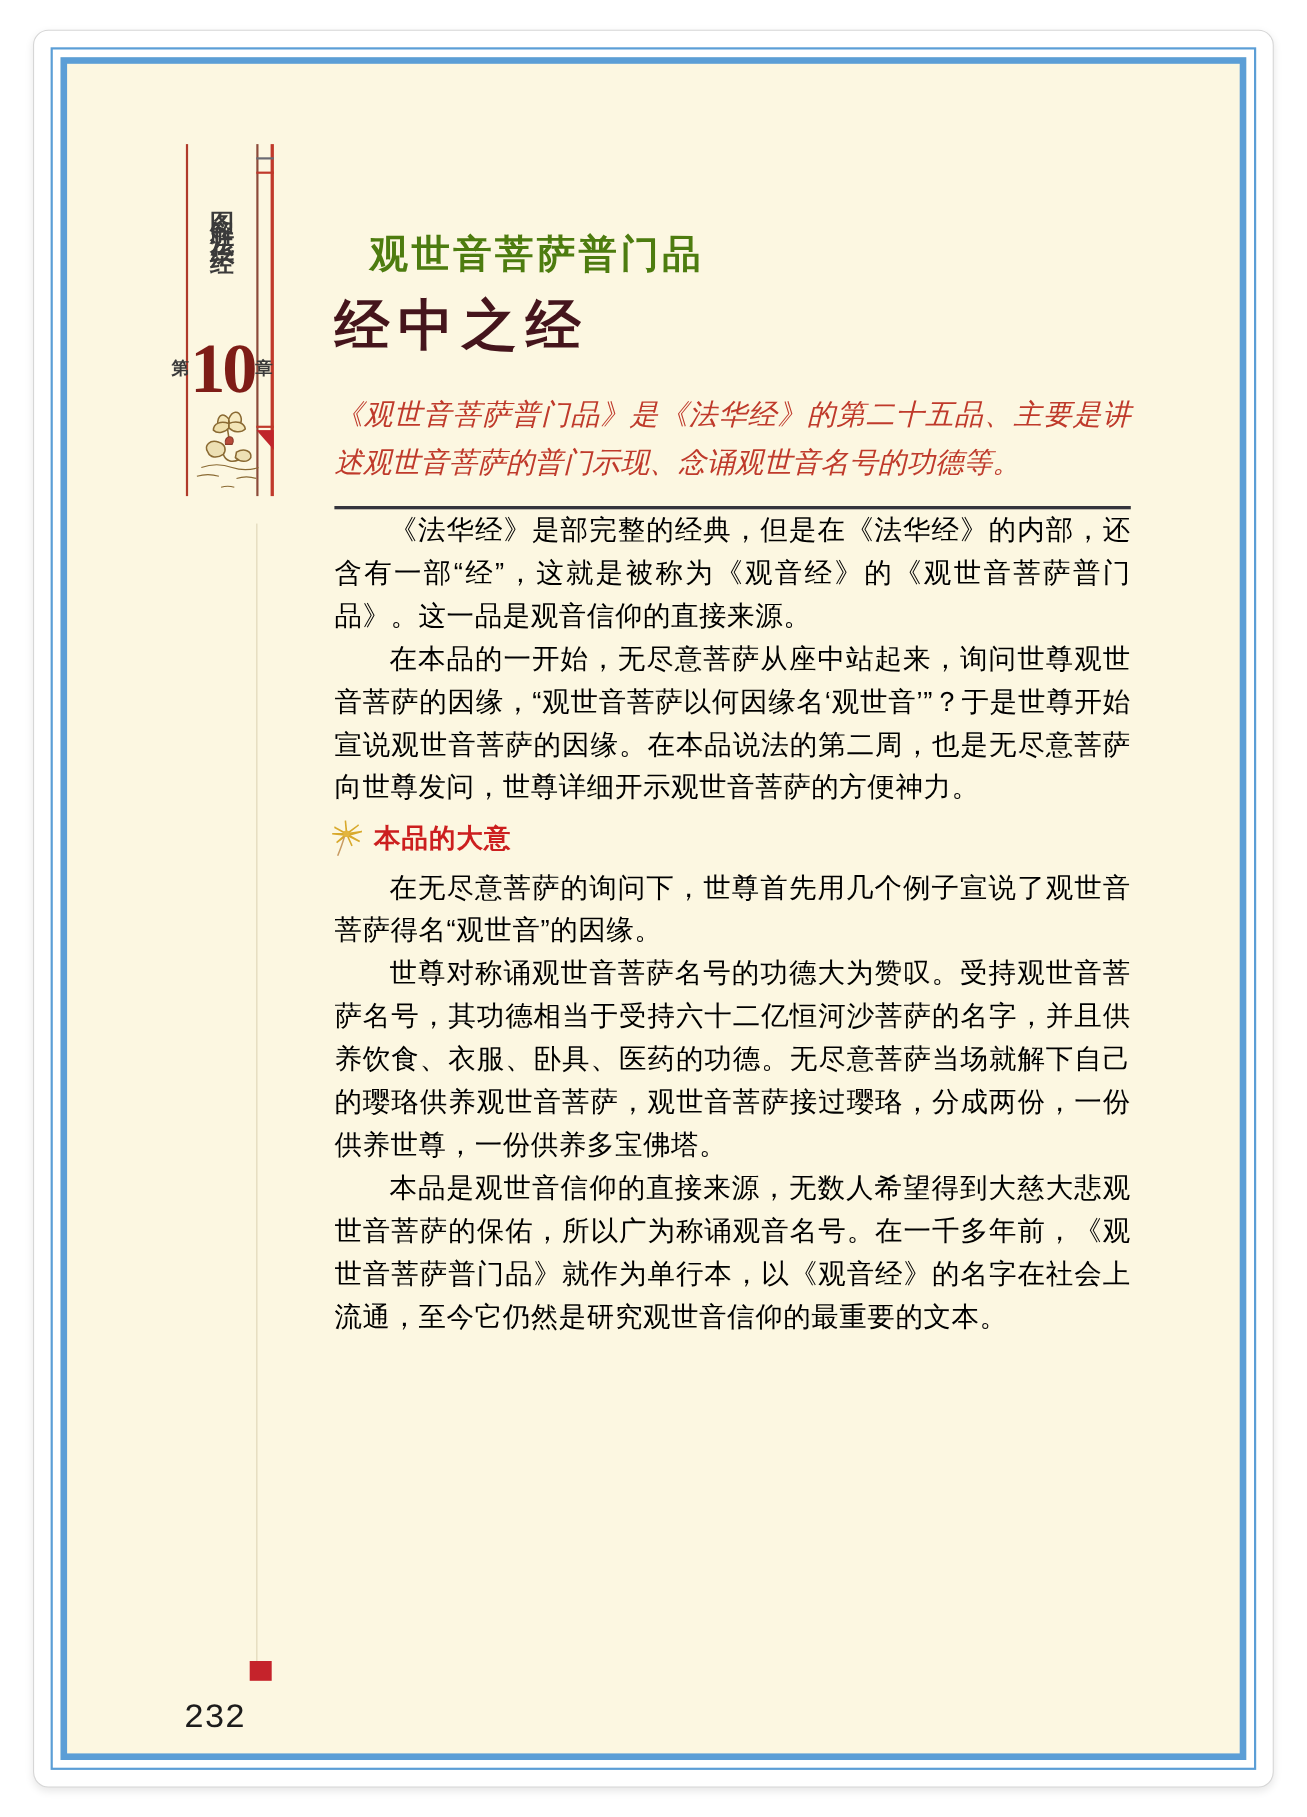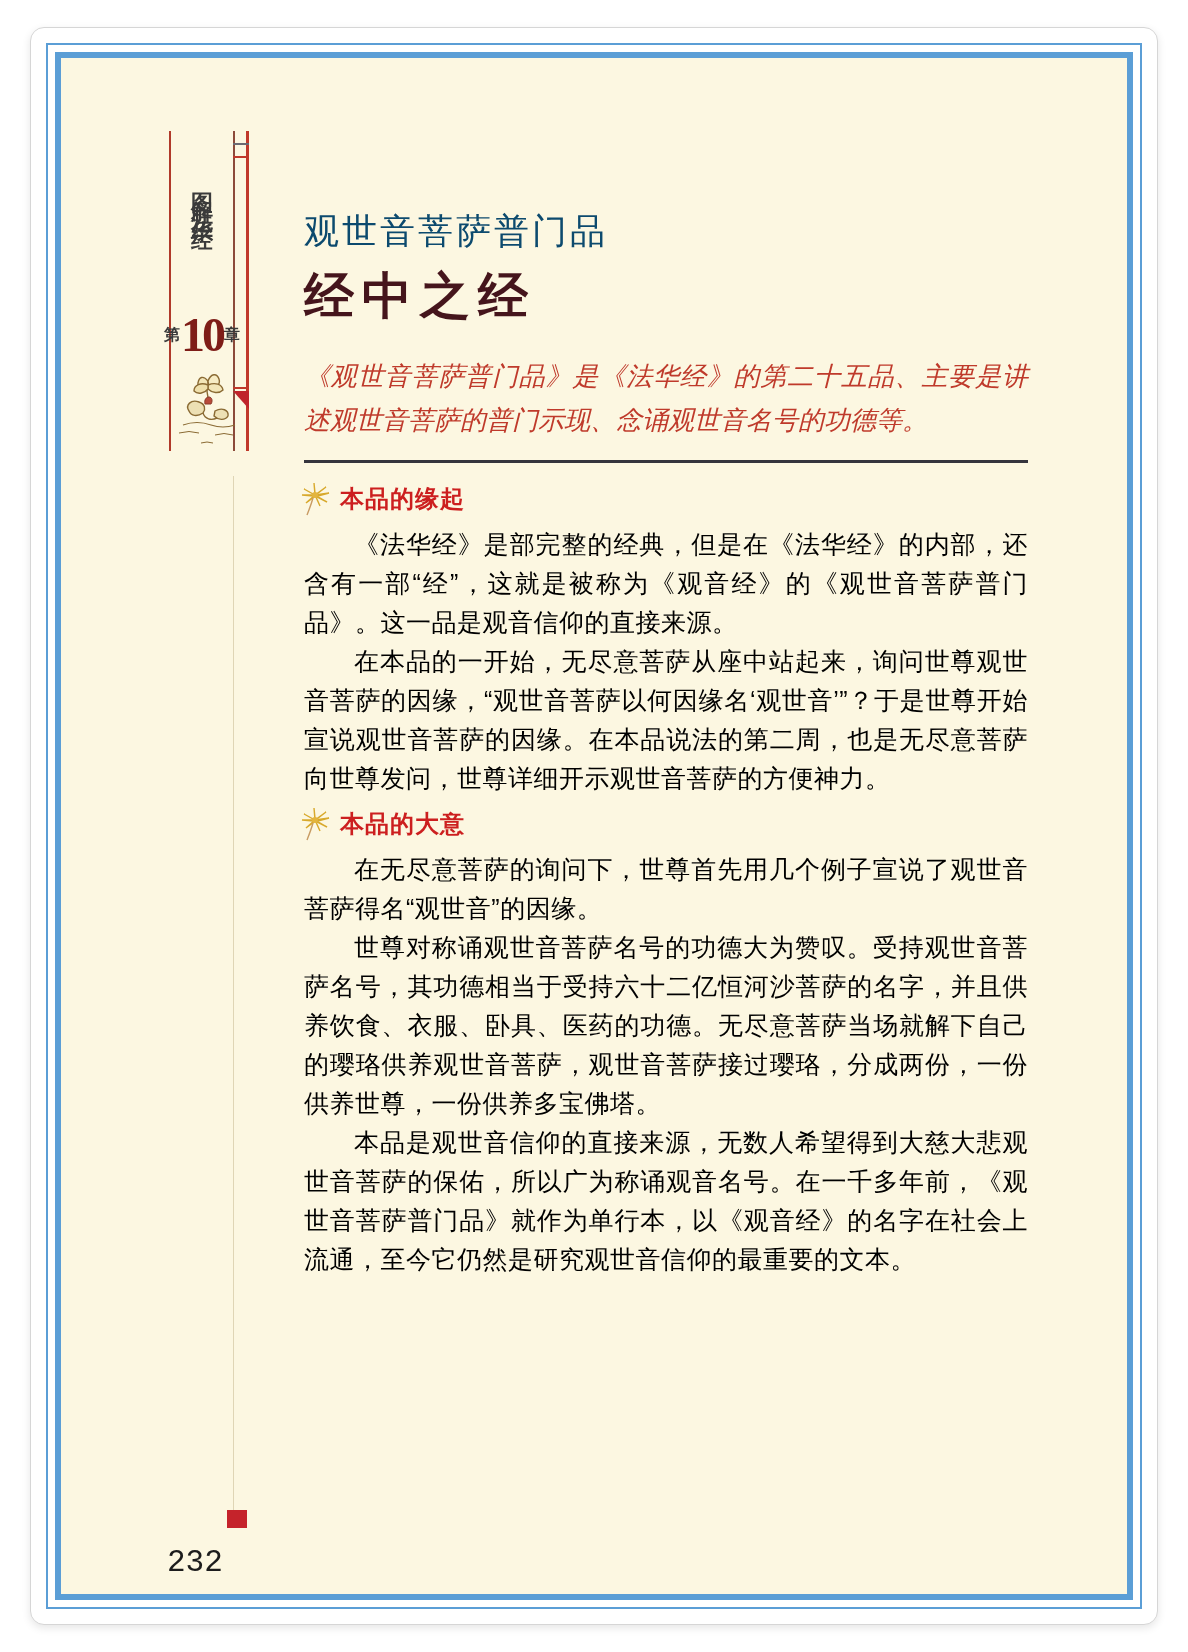--- a/index.html
+++ b/index.html
@@ -22,33 +22,33 @@
   .sb-line-outer { position:absolute; left:77px; top:0; width:3px; height:100%; background:#c0392b; }
   .sb-cross-gray { position:absolute; left:64px; top:12px; width:16px; height:2px; background:#6a6a72; }
   .sb-cross-red  { position:absolute; left:64px; top:25px; width:16px; height:2px; background:#c0392b; }
   .sb-flag-line  { position:absolute; left:64px; top:256px; width:16px; height:2px; background:#c0392b; }
   .sb-flag       { position:absolute; left:64px; top:260px; width:16px; height:18px; background:#c0242b;
                    clip-path:polygon(0 0,100% 0,100% 100%); }
   .sb-booktitle { position:absolute; left:18px; top:44px; writing-mode:vertical-rl; text-orientation:upright;
                   font-size:22px; font-weight:bold; color:#3a3a3a; letter-spacing:9px; }
   .sb-chapter { position:absolute; left:2px; top:182px; width:62px; display:flex; align-items:center; justify-content:center; }
   .sb-ch-small { font-size:16px; font-weight:bold; color:#3a3a3a; }
-  .sb-ch-num { font-family:"Liberation Serif", serif; font-size:48px; font-weight:bold; color:#7e1d17;
+  .sb-ch-num { font-family:"Liberation Serif", serif; font-size:64px; font-weight:bold; color:#7e1d17;
                line-height:44px; letter-spacing:-3px; margin:0 1px; }
   .sb-lotus { position:absolute; left:6px; top:238px; }
 
   
   .crease { position:absolute; left:172px; top:418px; width:1px; height:1036px; background:rgba(170,150,100,.35); }
   .red-square { position:absolute; left:166px; top:1452px; width:20px; height:18px; background:#c5232b; }
   .folio { position:absolute; left:106px; top:1487px; font-family:Liberation Mono, monospace;
            font-size:31px; color:#1c1c1c; }
 
   
   .main { position:absolute; left:243px; top:150px; width:724px; }
-  .subtitle { font-size:35px; font-weight:normal; color:#0c4a6e; letter-spacing:3px; }
+  .subtitle { font-size:35px; font-weight:bold; color:#4d7c0f; letter-spacing:3px;margin-left:32px; }
   .title { margin-top:8px; font-size:50px; font-weight:bold; color:#45151c; letter-spacing:8px; }
   .intro { margin-top:24px; font-family:Liberation Sans, sans-serif; font-style:italic;
            font-size:26px; line-height:44px; color:#bf3a2b; text-align:justify; }
   .rule { margin-top:18px; height:3px; background:#35353d; }
 
   .sec-head { display:flex; align-items:center; gap:8px; margin:18px 0 8px -6px; }
   .sec-head .txt { font-size:24px; font-weight:bold; color:#cc1f1f; letter-spacing:1px; }
 
   .main p { font-size:25px; line-height:39px; color:#000000; text-align:justify;
             text-indent:2em; letter-spacing:.5px; }
@@ -101,37 +101,20 @@
       <div class="crease"></div>
       <div class="red-square"></div>
       <div class="folio">232</div>
 
       <main class="main">
         <div class="subtitle">观世音菩萨普门品</div>
         <div class="title">经中之经</div>
         <div class="intro">《观世音菩萨普门品》是《法华经》的第二十五品、主要是讲述观世音菩萨的普门示现、念诵观世音名号的功德等。</div>
         <div class="rule"></div>
 
-        <div class="sec-head">
-          <svg width="34" height="36" viewBox="0 0 34 36">
-            <g stroke="#d8a92c" stroke-width="1.4" fill="#eed27a">
-              <path d="M17 14 L6 8 L15 13 Z"></path>
-                <path d="M17 14 L4 14 L15 15 Z"></path>
-              <path d="M17 14 L8 22 L16 16 Z"></path>
-                <path d="M17 14 L28 6 L19 13 Z"></path>
-              <path d="M17 14 L31 12 L20 15 Z"></path>
-                <path d="M17 14 L29 21 L19 16 Z"></path>
-              <path d="M17 14 L16 2 L17 12 Z"></path>
-                <path d="M17 14 L22 25 L18 16 Z"></path>
-            </g>
-            <circle cx="17" cy="14" r="3" fill="#e3b53e"></circle>
-            <path d="M15 17 C13 24 11 29 9 34" stroke="#c89b63" stroke-width="1.4" fill="none"></path>
-          </svg>
-          <span class="txt">本品的缘起</span>
-        </div>
         <p>《法华经》是部完整的经典，但是在《法华经》的内部，还含有一部“经”，这就是被称为《观音经》的《观世音菩萨普门品》。这一品是观音信仰的直接来源。</p>
         <p>在本品的一开始，无尽意菩萨从座中站起来，询问世尊观世音菩萨的因缘，“观世音菩萨以何因缘名‘观世音’”？于是世尊开始宣说观世音菩萨的因缘。在本品说法的第二周，也是无尽意菩萨向世尊发问，世尊详细开示观世音菩萨的方便神力。</p>
 
         <div class="sec-head sec2">
           <svg width="34" height="36" viewBox="0 0 34 36">
             <g stroke="#d8a92c" stroke-width="1.4" fill="#eed27a">
               <path d="M17 14 L6 8 L15 13 Z"></path>
                 <path d="M17 14 L4 14 L15 15 Z"></path>
               <path d="M17 14 L8 22 L16 16 Z"></path>
                 <path d="M17 14 L28 6 L19 13 Z"></path>

